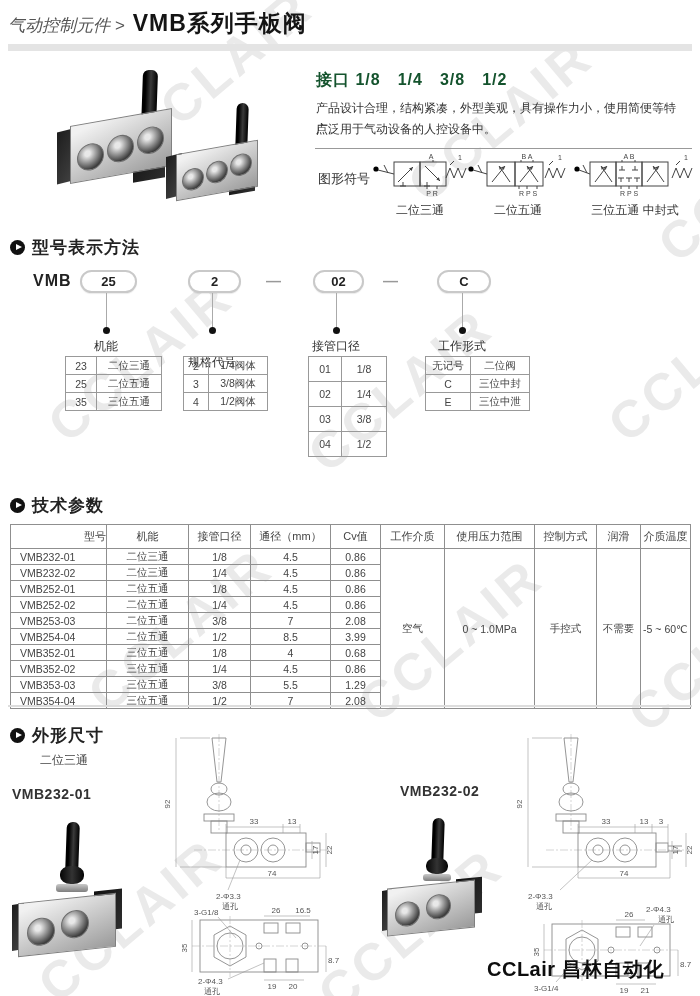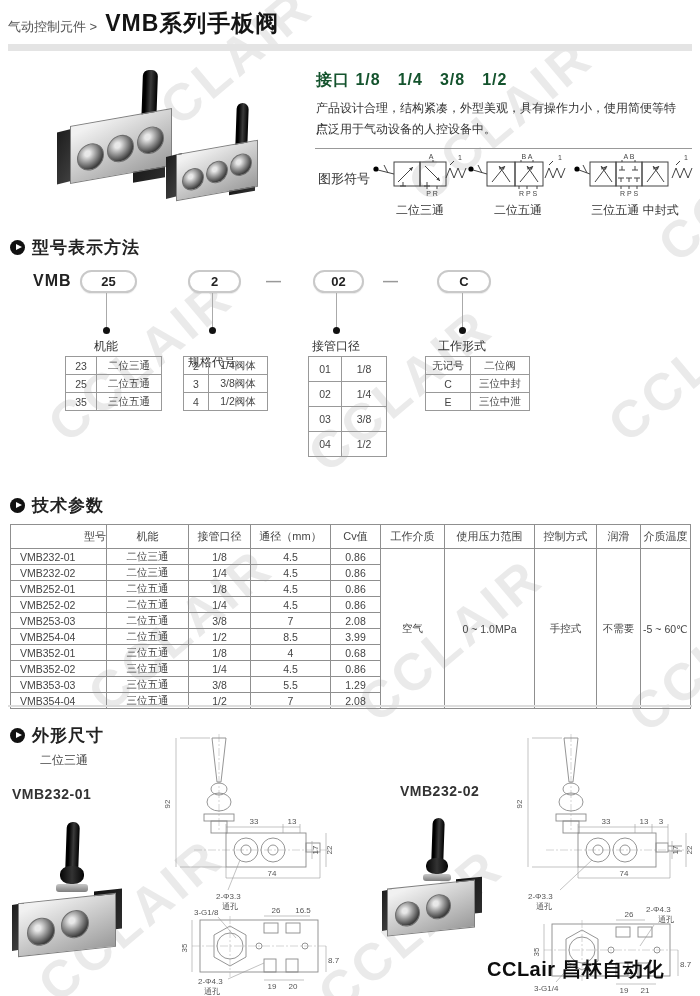--- a/index.html
+++ b/index.html
@@ -1,21 +1,21 @@
 <!DOCTYPE html>
 <html><head>
 <meta charset="utf-8">
 <style>
   html,body{margin:0;padding:0;}
   body{width:700px;height:996px;background:#fff;font-family:"Liberation Sans","DejaVu Sans",sans-serif;}
   .page{position:relative;width:700px;height:996px;overflow:hidden;background:#fff;}
   .abs{position:absolute;}
   .wm{position:absolute;font-weight:bold;font-size:52px;letter-spacing:4px;color:rgba(200,200,200,.38);transform:rotate(-40deg);white-space:nowrap;pointer-events:none;}
   
-  .crumb{font-size:13px;color:#555;}
+  .crumb{font-size:17px;color:#555;font-style:italic;}
   .pagetitle{font-size:23px;font-weight:bold;color:#141414;margin-left:8px;letter-spacing:1px;}
   .titlebar{position:absolute;left:8px;top:44px;width:684px;height:7px;background:#e4e4e4;}
   
   .ports{font-size:16px;color:#14532d;font-weight:bold;letter-spacing:1px;}
   .desc{font-size:12px;color:#333;line-height:21px;}
   .introline{position:absolute;left:315px;top:148px;width:377px;height:1px;background:#999;}
   .symlabel{font-size:13px;color:#333;}
   .symcap{font-size:12px;color:#333;text-align:center;margin-top:2px;}
   .symsvg line,.symsvg rect,.symsvg polyline,.symsvg path{stroke:#444;stroke-width:1;fill:none;}
   .symsvg polygon{fill:#444;stroke:none;}

